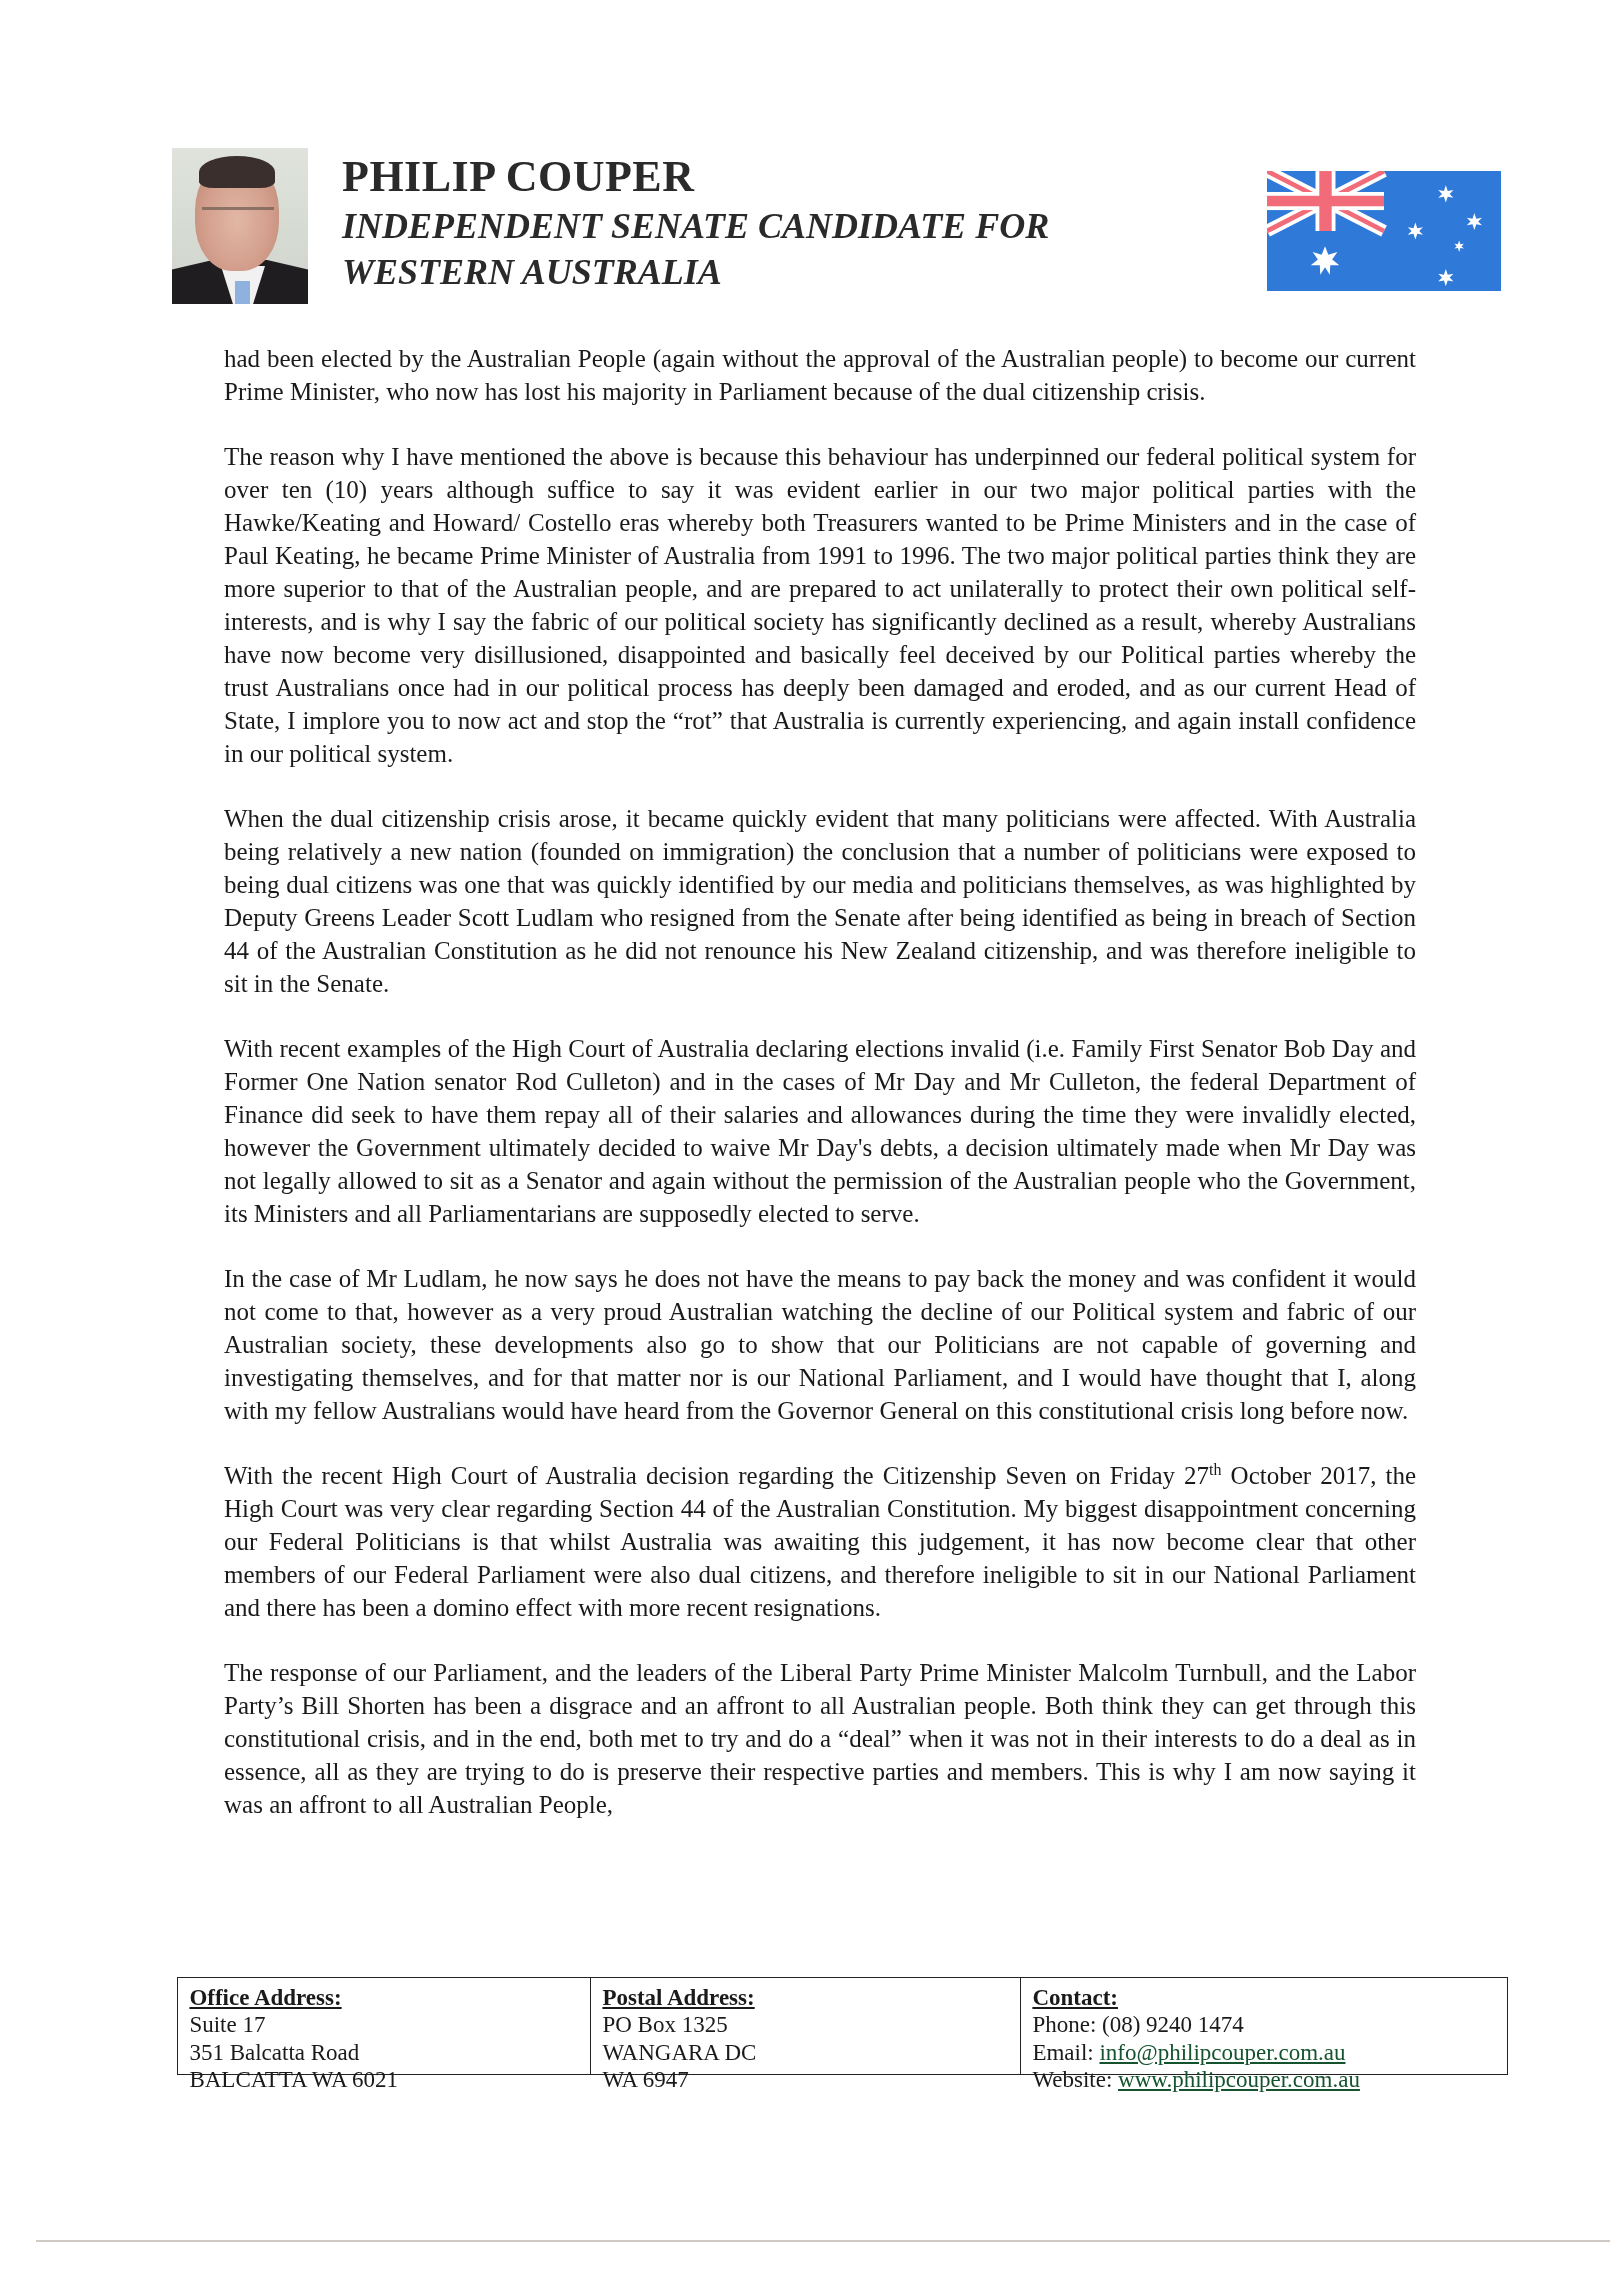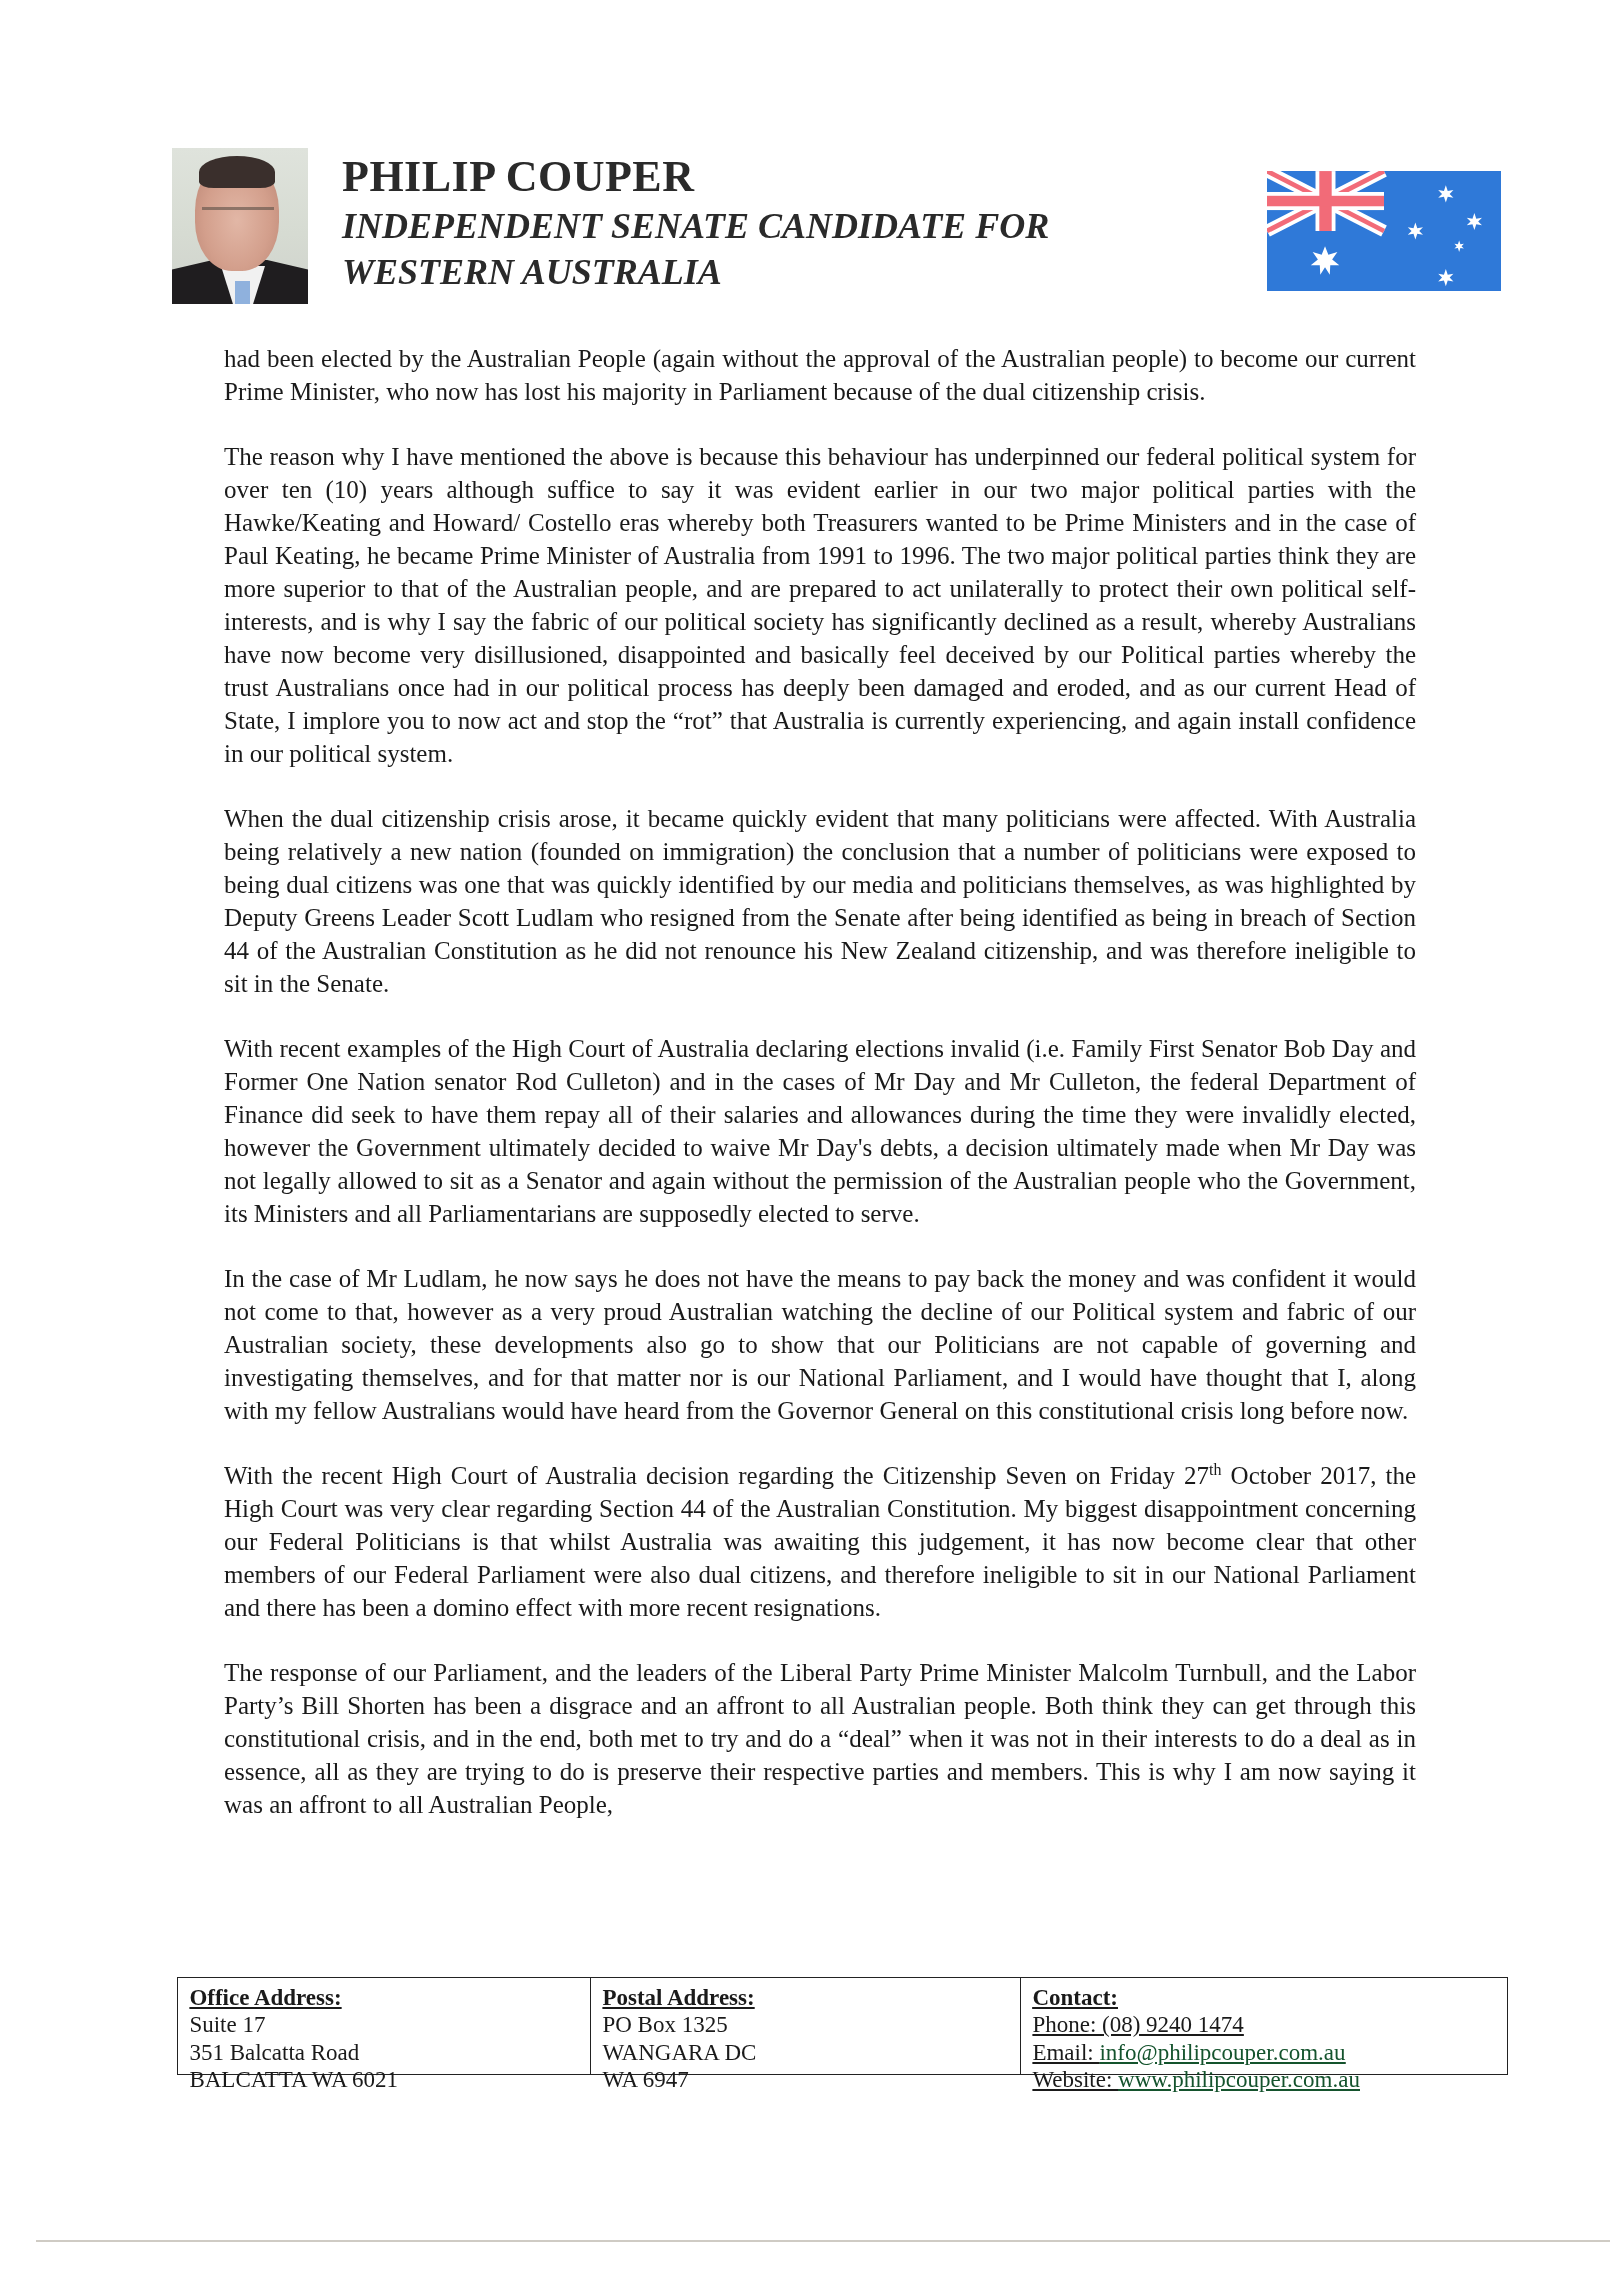--- a/index.html
+++ b/index.html
@@ -33,21 +33,21 @@
   .content p { margin: 0 0 32px 0; }
   .content b { font-weight: normal; }
   .content sup { font-size: 16px; line-height: 0; }
 
   .footer-table { position: absolute; left: 145px; top: 1977px; width: 1331px; height: 98px;
                   border: 1.9px solid #222; box-sizing: border-box; display: flex; margin-left: 32px; }
   .footer-table .col { box-sizing: border-box; padding: 5.7px 11.4px 0 11.4px; font-size: 23px; line-height: 27.6px; }
   .footer-table .col + .col { border-left: 1.9px solid #222; }
   .footer-table .c1 { width: 412px; }
   .footer-table .c2 { width: 430px; }
-  .footer-table .c3 { flex: 1; text-decoration: underline; }
+  .footer-table .c3 { flex: 1; }
   .footer-table .hd { font-weight: bold; text-decoration: underline; }
   .footer-table a { color: #14532d; text-decoration: underline; }
 
   .bottom-rule { position: absolute; left: 36px; top: 2240px; width: 1574px; height: 1.9px; background: #cfcbc4; }
 </style>
 </head>
 <body>
 
 <div class="header">
   <div class="photo">

